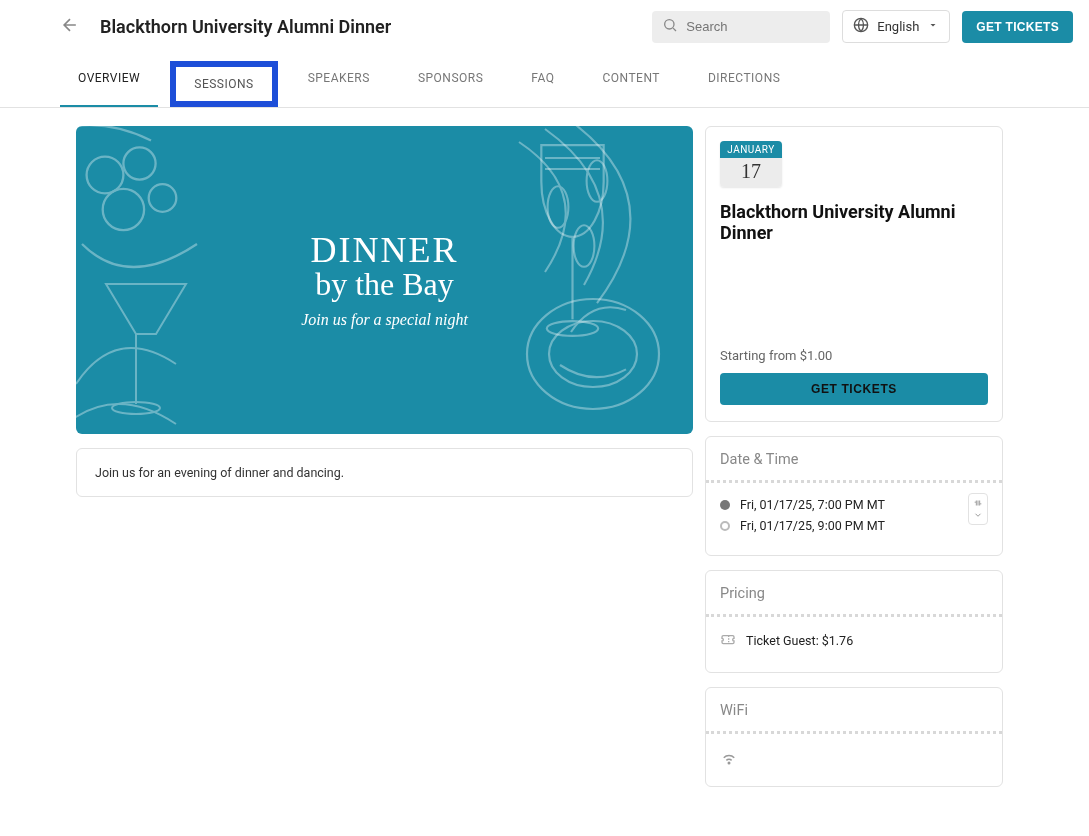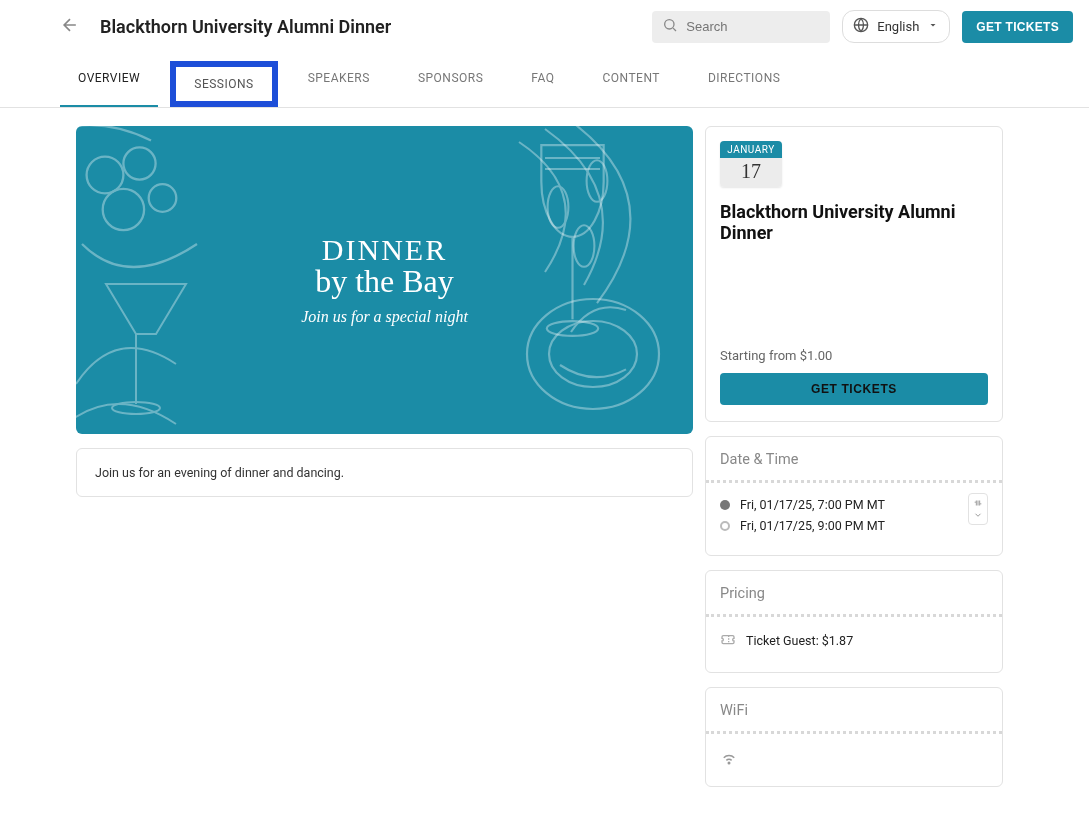--- a/index.html
+++ b/index.html
@@ -41,21 +41,21 @@
   .search-box input {
     border: none;
     background: transparent;
     outline: none;
     font-size: 13px;
     width: 100%;
     color: #555;
   }
   .lang-select {
     border: 1px solid #ddd;
-    border-radius: 12px;
+    border-radius: 4px;
     display: flex;
     align-items: center;
     padding: 6px 10px;
     gap: 8px;
     cursor: pointer;
     font-size: 13px;
     color: #333;
   }
   .btn-primary {
     background: #1b8ca6;
@@ -107,21 +107,21 @@
     position: relative;
     overflow: hidden;
     color: #fff;
     display: flex;
     align-items: center;
     justify-content: center;
     flex-direction: column;
   }
   .hero-title {
     font-family: "Times New Roman", serif;
-    font-size: 30px;
+    font-size: 36px;
     letter-spacing: 2px;
     line-height: 1;
     text-align: center;
   }
   .hero-sub {
     font-family: "Times New Roman", serif;
     font-size: 32px;
     font-style: normal;
     text-align: center;
     margin-top: -2px;
@@ -395,21 +395,21 @@
 
     <div class="card">
       <div class="section-title">Pricing</div>
       <hr class="dotted">
       <div id="pricing-list">
           <div class="price-row">
             <span class="ticket-icon"><svg width="16" height="16" viewBox="0 0 24 24" fill="none" stroke="currentColor" stroke-width="2">
                 <path d="M3 9a2 2 0 0 1 2-2h14a2 2 0 0 1 2 2v2a2 2 0 0 0 0 4v2a2 2 0 0 1-2 2H5a2 2 0 0 1-2-2v-2a2 2 0 0 0 0-4z"></path>
                 <path d="M13 7v10" stroke-dasharray="2 2"></path>
               </svg></span>
-            <span>Ticket Guest: $1.87</span>
+            <span>Ticket Guest: $1.76</span>
           </div>
         </div>
     </div>
 
     <div class="card">
       <div class="section-title">WiFi</div>
       <hr class="dotted">
       <span class="wifi-icon">
         <svg width="18" height="18" viewBox="0 0 24 24" fill="none" stroke="currentColor" stroke-width="2">
             <path d="M5 13a10 10 0 0 1 14 0"></path>

